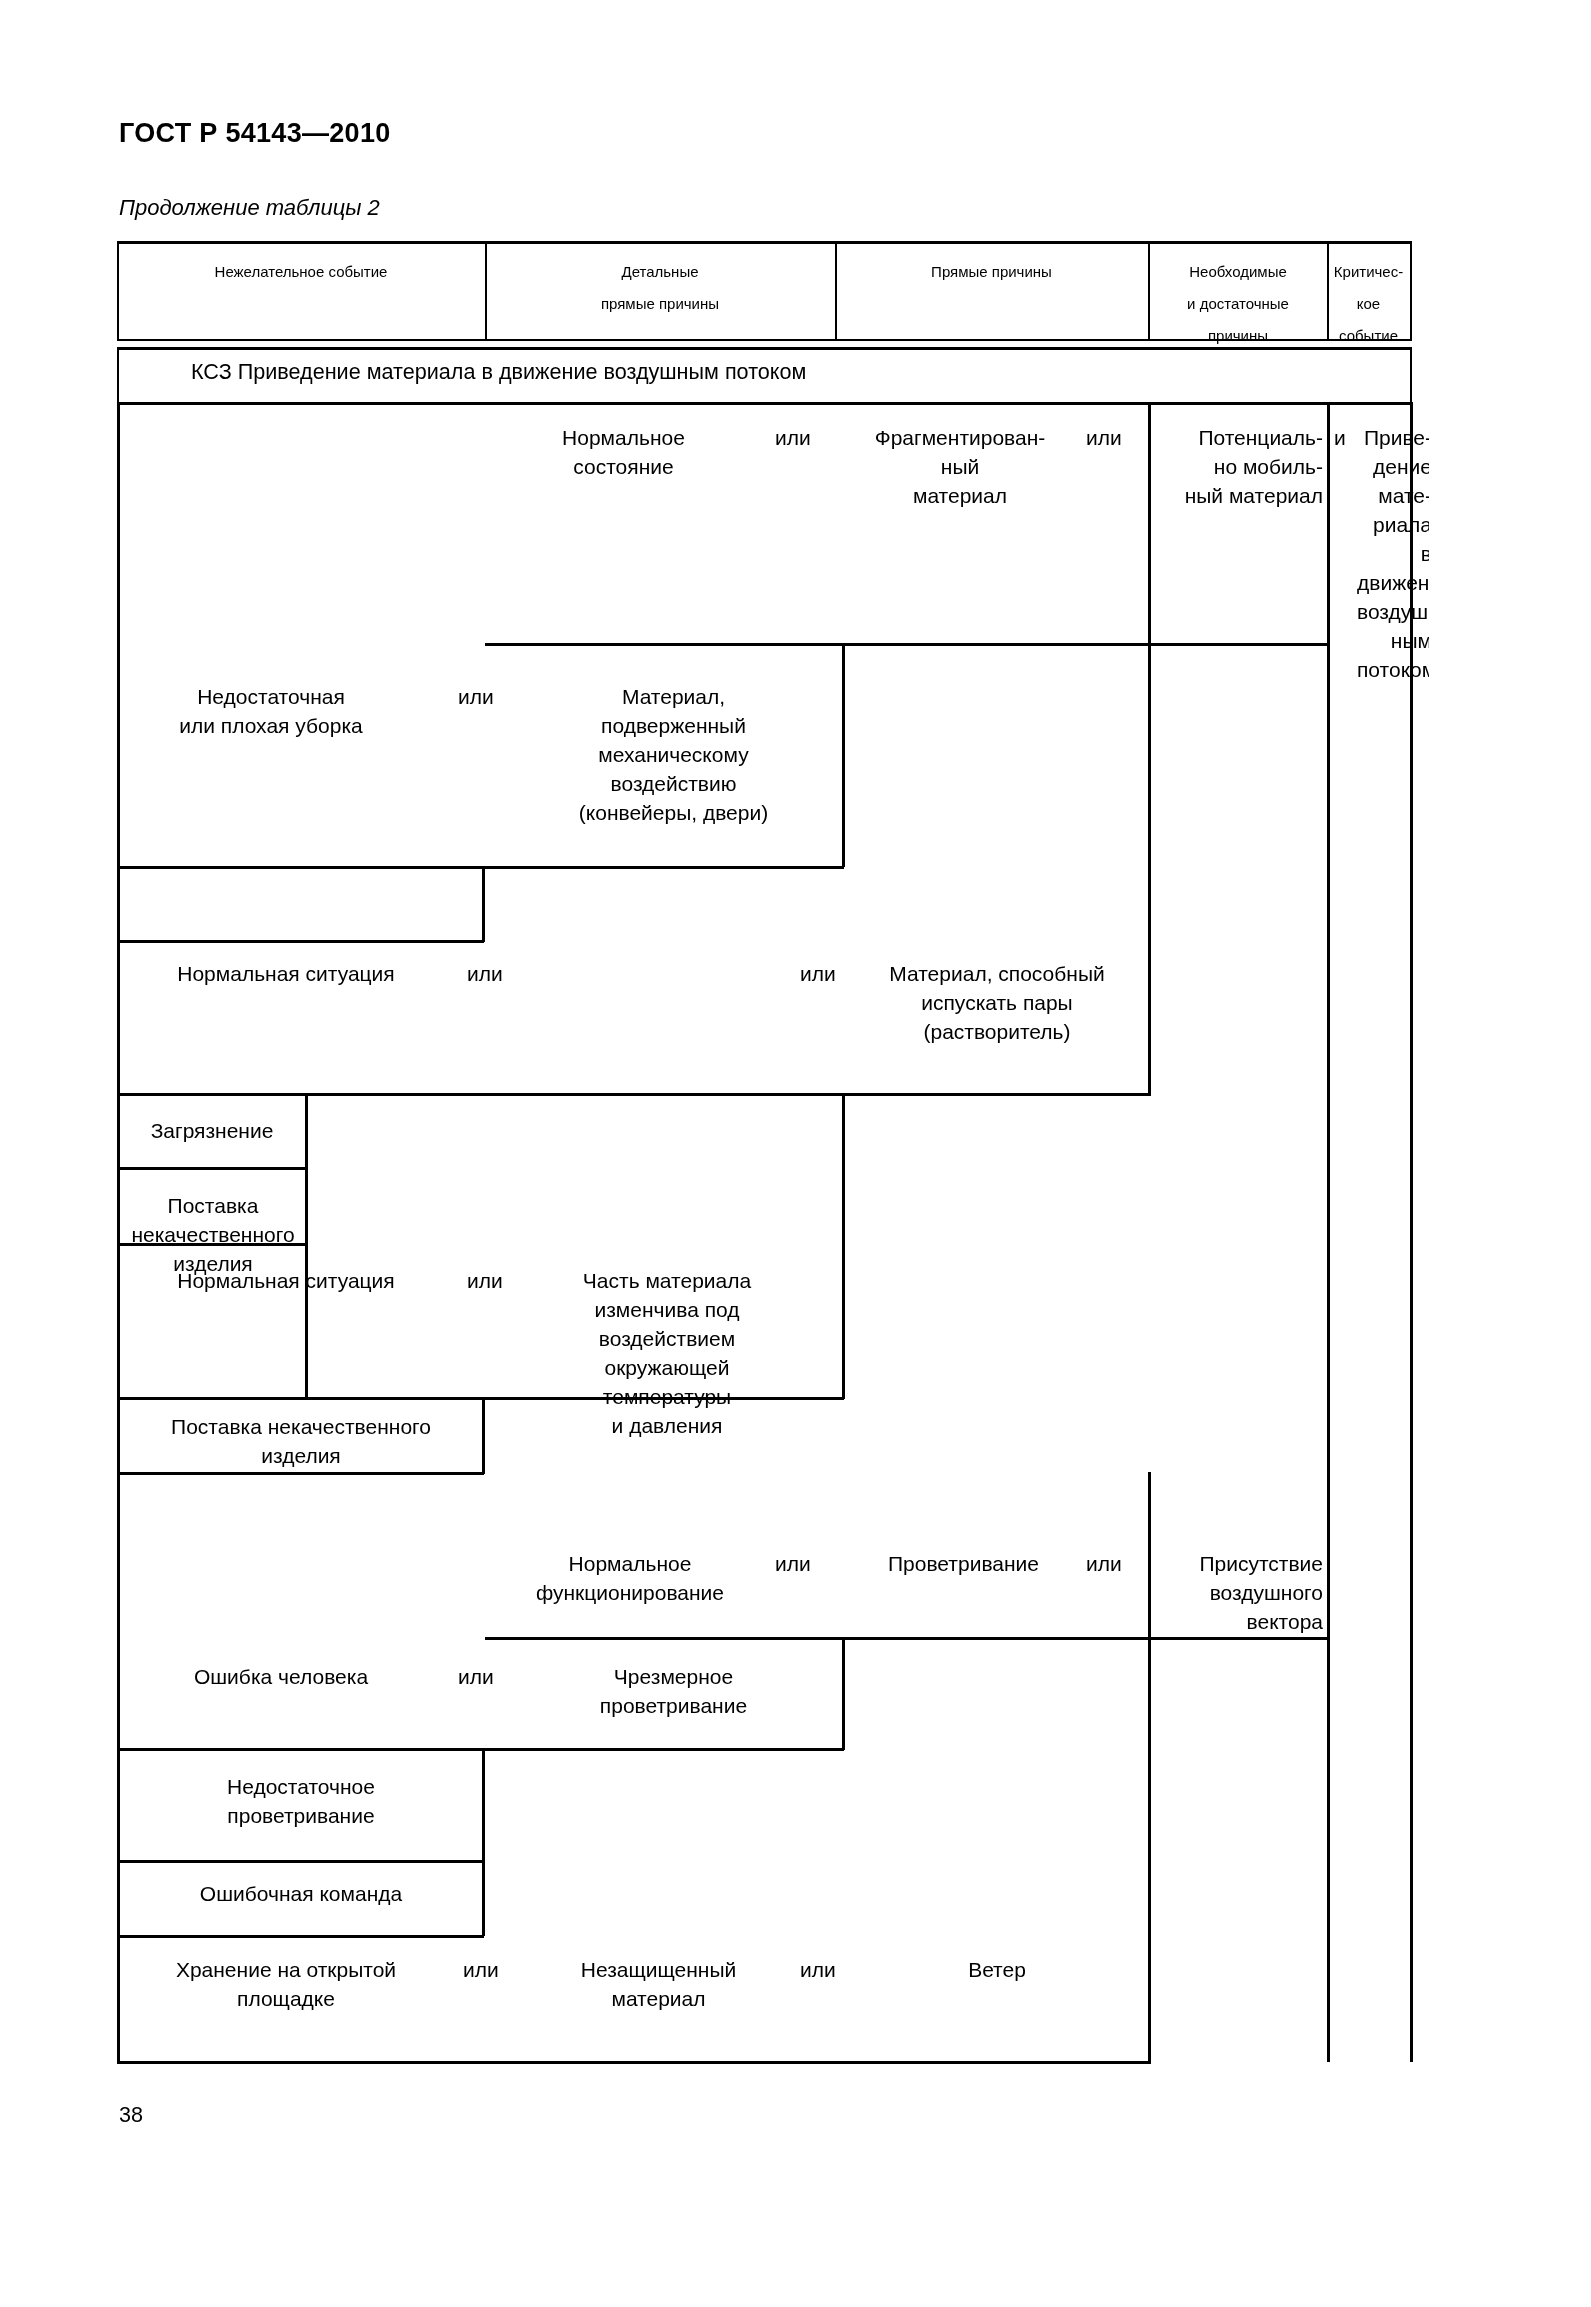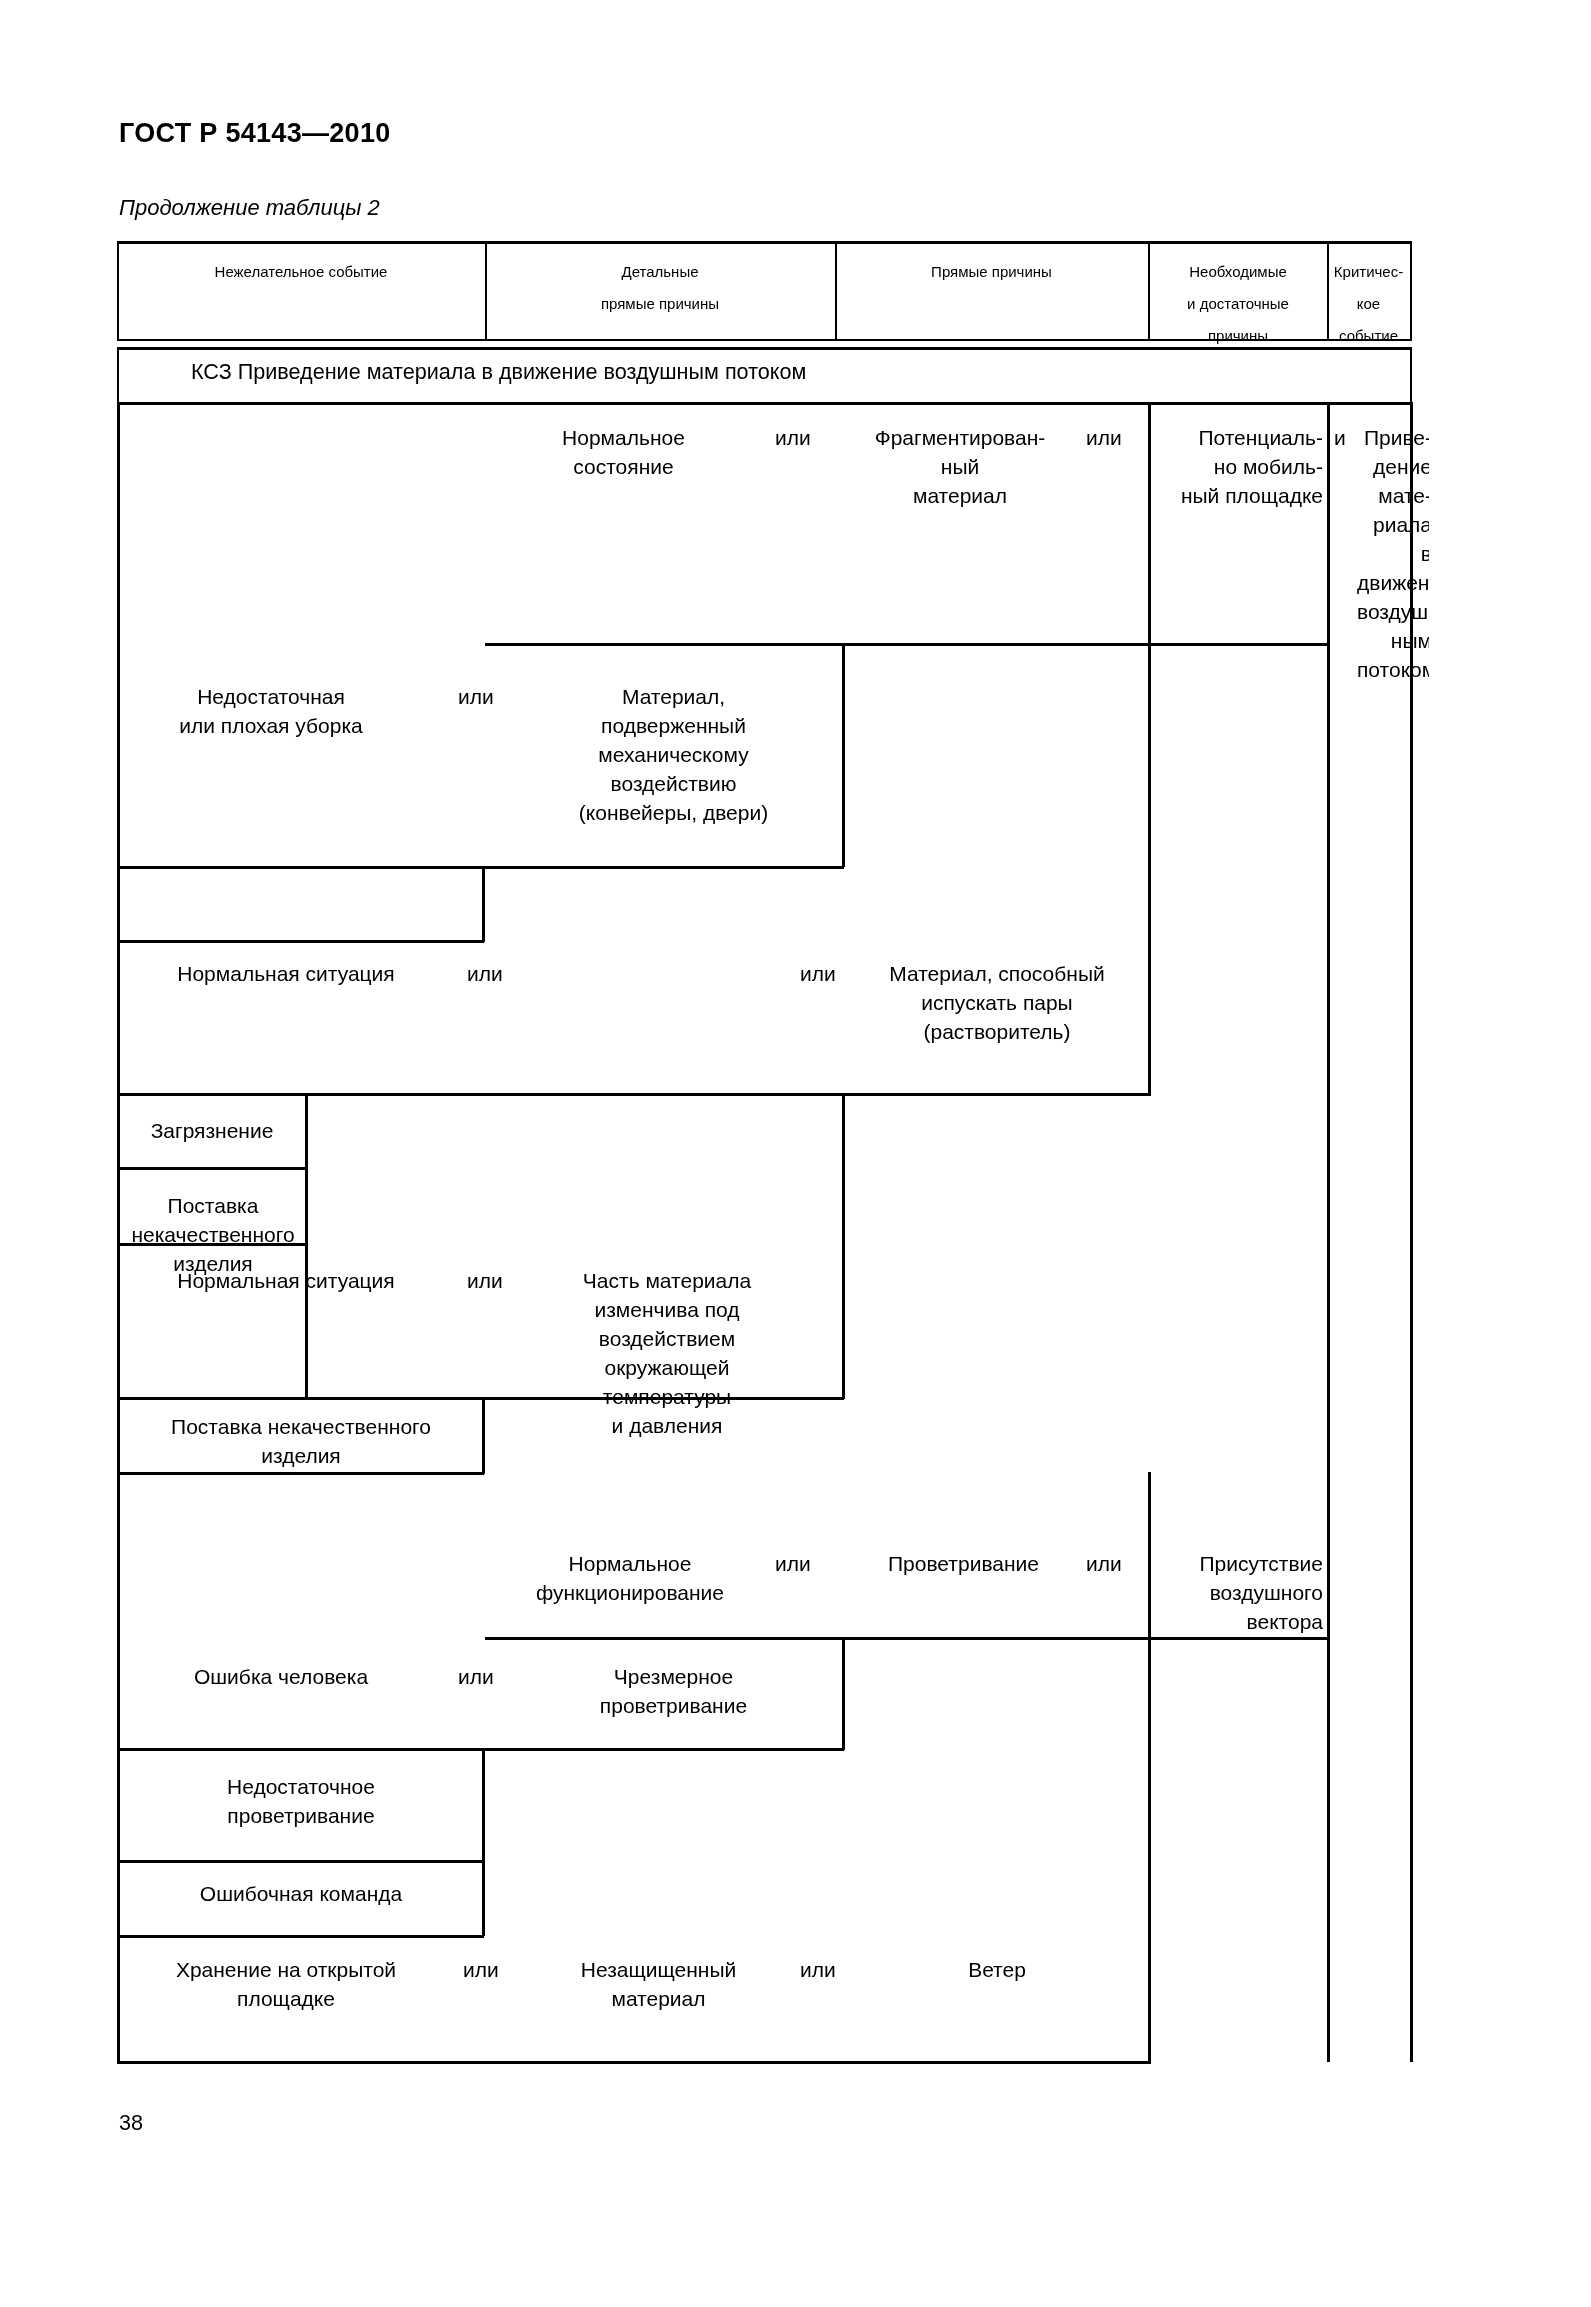--- a/index.html
+++ b/index.html
@@ -16,21 +16,21 @@
   .doc-title{
     position:absolute;left:119px;top:118px;
     font-size:27px;font-weight:bold;letter-spacing:0.3px;white-space:nowrap;
   }
   .table-caption{
     position:absolute;left:119px;top:195px;
     font-size:22px;font-style:italic;white-space:nowrap;
   }
   .page-number{
     position:absolute;left:119px;top:2102px;
-    font-size:21.6px;white-space:nowrap;margin-top:8px;
+    font-size:21.6px;white-space:nowrap;
   }
 
   
   .h{position:absolute;background:#000;height:2px;}
   .h.thick{height:3.4px;}
   .v{position:absolute;background:#000;width:2px;}
   .v.thick{width:3.4px;}
 
   
   .cell{
@@ -141,21 +141,21 @@
 
   <div class="cell" style="left:489px;top:423px;width:269px;">Нормальное
 состояние</div>
   <div class="or" style="left:775px;top:423px;">или</div>
   <div class="cell" style="left:839px;top:423px;width:242px;">Фрагментирован-
 ный
 материал</div>
   <div class="or" style="left:1086px;top:423px;">или</div>
   <div class="cell right" style="left:1153px;top:423px;width:170px;">Потенциаль-
 но мобиль-
-ный площадке</div>
+ный материал</div>
 
   <div class="cell" style="left:111px;top:682px;width:320px;">Недостаточная
 или плохая уборка</div>
   <div class="or" style="left:458px;top:682px;">или</div>
   <div class="cell" style="left:512px;top:682px;width:323px;">Материал,
 подверженный
 механическому
 воздействию
 (конвейеры, двери)</div>
 

